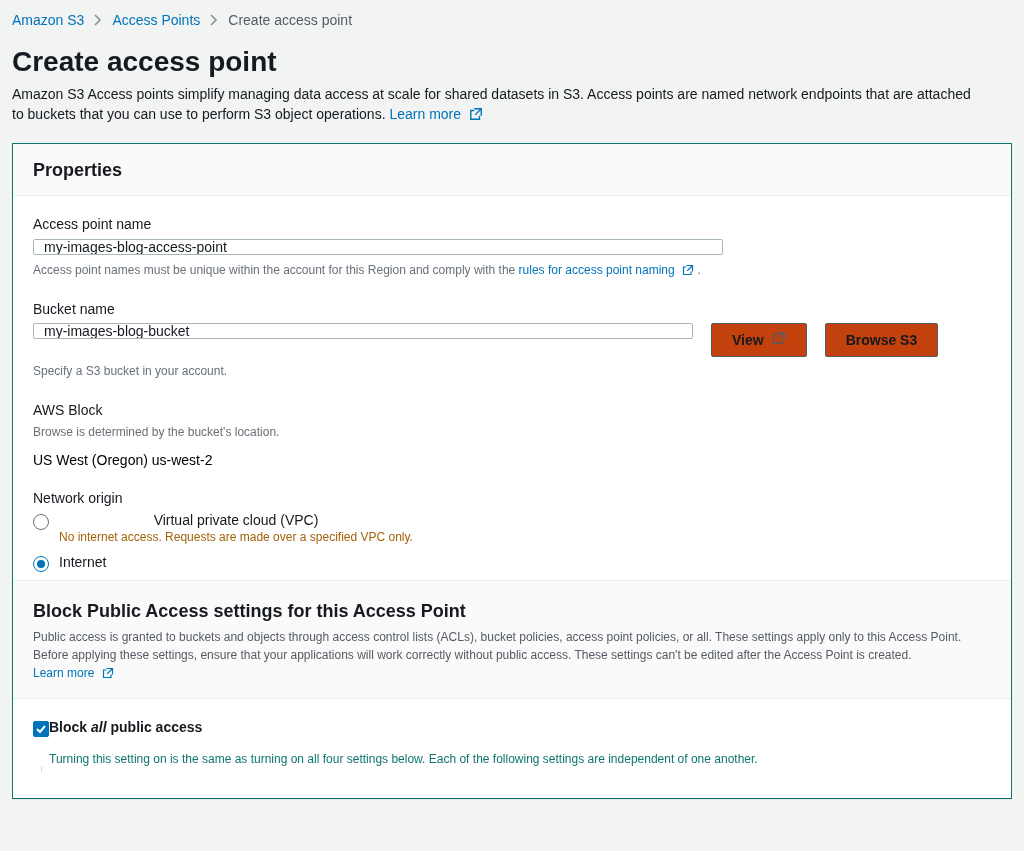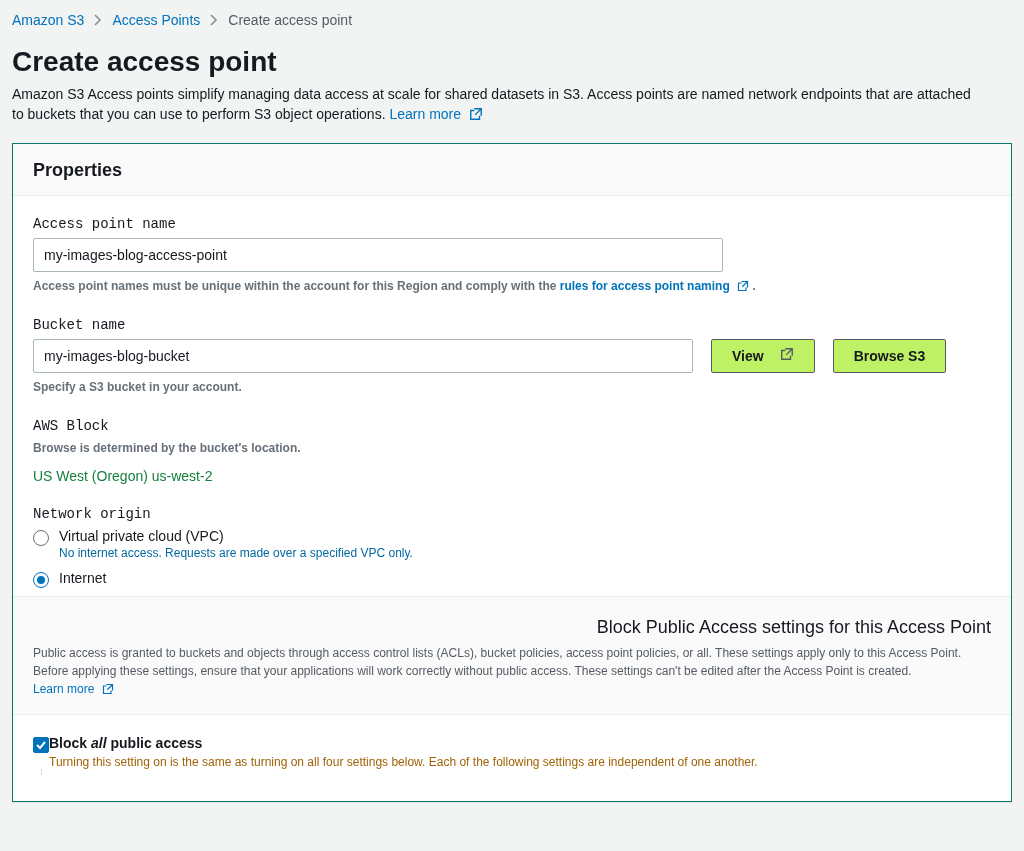--- a/index.html
+++ b/index.html
@@ -82,77 +82,76 @@
   }
   .panel-body {
     padding: 20px;
   }
 
   .field { margin-bottom: 22px; }
   .field-label {
     font-size: 14px;
     margin-bottom: 6px;
     color: #16191f;
-    font-family: Liberation Mono, monospace;
   }
   .field-help {
     font-size: 12px;
     color: #687078;
     margin-top: 6px;
     line-height: 1.45;
-    font-weight: bold;
   }
   .field-help a { color: #0073bb; text-decoration: none; }
 
   .text-input {
     width: 690px;
     max-width: 100%;
-    height: 34px;
+    height: 16px;
     border: 1px solid #aab7b8;
     border-radius: 2px;
     font-size: 14px;
     padding: 4px 10px;
     color: #16191f;
     background: #fff;
   }
 
   .row-inline {
     display: flex;
     align-items: flex-start;
     gap: 18px;
   }
 
   .btn {
     height: 34px;
     padding: 0 20px;
     border: 1px solid #545b64;
     border-radius: 2px;
-    background: #bef264;
+    background: #c2410c;
     font-size: 14px;
     font-weight: 700;
     color: #16191f;
     cursor: pointer;
     display: inline-flex;
     align-items: center;
-    gap: 16px;
+    gap: 8px;
     white-space: nowrap;
   }
 
   .static-value {
     font-size: 14px;
-    color: #15803d;
+    color: #000000;
     margin-top: 2px;
   }
 
   .radio-row {
     display: flex;
     align-items: flex-start;
     gap: 10px;
     margin-bottom: 10px;
     cursor: pointer;
+    text-align: center;
   }
   .radio-row:last-child { margin-bottom: 0; }
   .radio-outer {
     width: 16px; height: 16px;
     border: 1px solid #687078;
     border-radius: 50%;
     margin-top: 2px;
     flex: 0 0 auto;
     position: relative;
     background: #fff;
@@ -163,35 +162,34 @@
   .radio-row.selected .radio-outer::after {
     content: "";
     position: absolute;
     left: 3px; top: 3px;
     width: 8px; height: 8px;
     background: #0073bb;
     border-radius: 50%;
   }
   .radio-texts { }
   .radio-title { font-size: 14px; }
-  .radio-sub { font-size: 12px; color: #0369a1; margin-top: 2px; }
+  .radio-sub { font-size: 12px; color: #a16207; margin-top: 2px; }
 
   
   .section-divider {
     border-top: 1px solid #eaeded;
     margin: 0 -20px;
     padding: 20px 20px 0 20px;
     background: #fafafa;
     margin-top: 4px;
   }
   .section-h3 {
     font-size: 18px;
-    font-weight: 400;
+    font-weight: 700;
     margin: 0 0 6px 0;
-    text-align: right;
   }
   .section-desc {
     font-size: 12px;
     color: #545b64;
     line-height: 1.5;
   }
   .section-desc a { color: #0073bb; text-decoration: none; }
 
   .bpa-body {
     background: #fff;
@@ -214,21 +212,21 @@
     margin-top: 2px;
     display: flex;
     align-items: center;
     justify-content: center;
     cursor: pointer;
   }
   .checkbox svg { display: block; }
   .check-texts { }
   .check-title { font-size: 14px; font-weight: 700; }
   .check-title em { font-style: italic; font-weight: 700; }
-  .check-sub { font-size: 12px; color: #a16207; margin-top: 4px; }
+  .check-sub { font-size: 12px; color: #0f766e; margin-top: 17px; }
 
   .tree-line {
     border-left: 1px solid #d5dbdb;
     margin-left: 8px;
     height: 6px;
   }
 </style>
 </head>
 <body>
 

